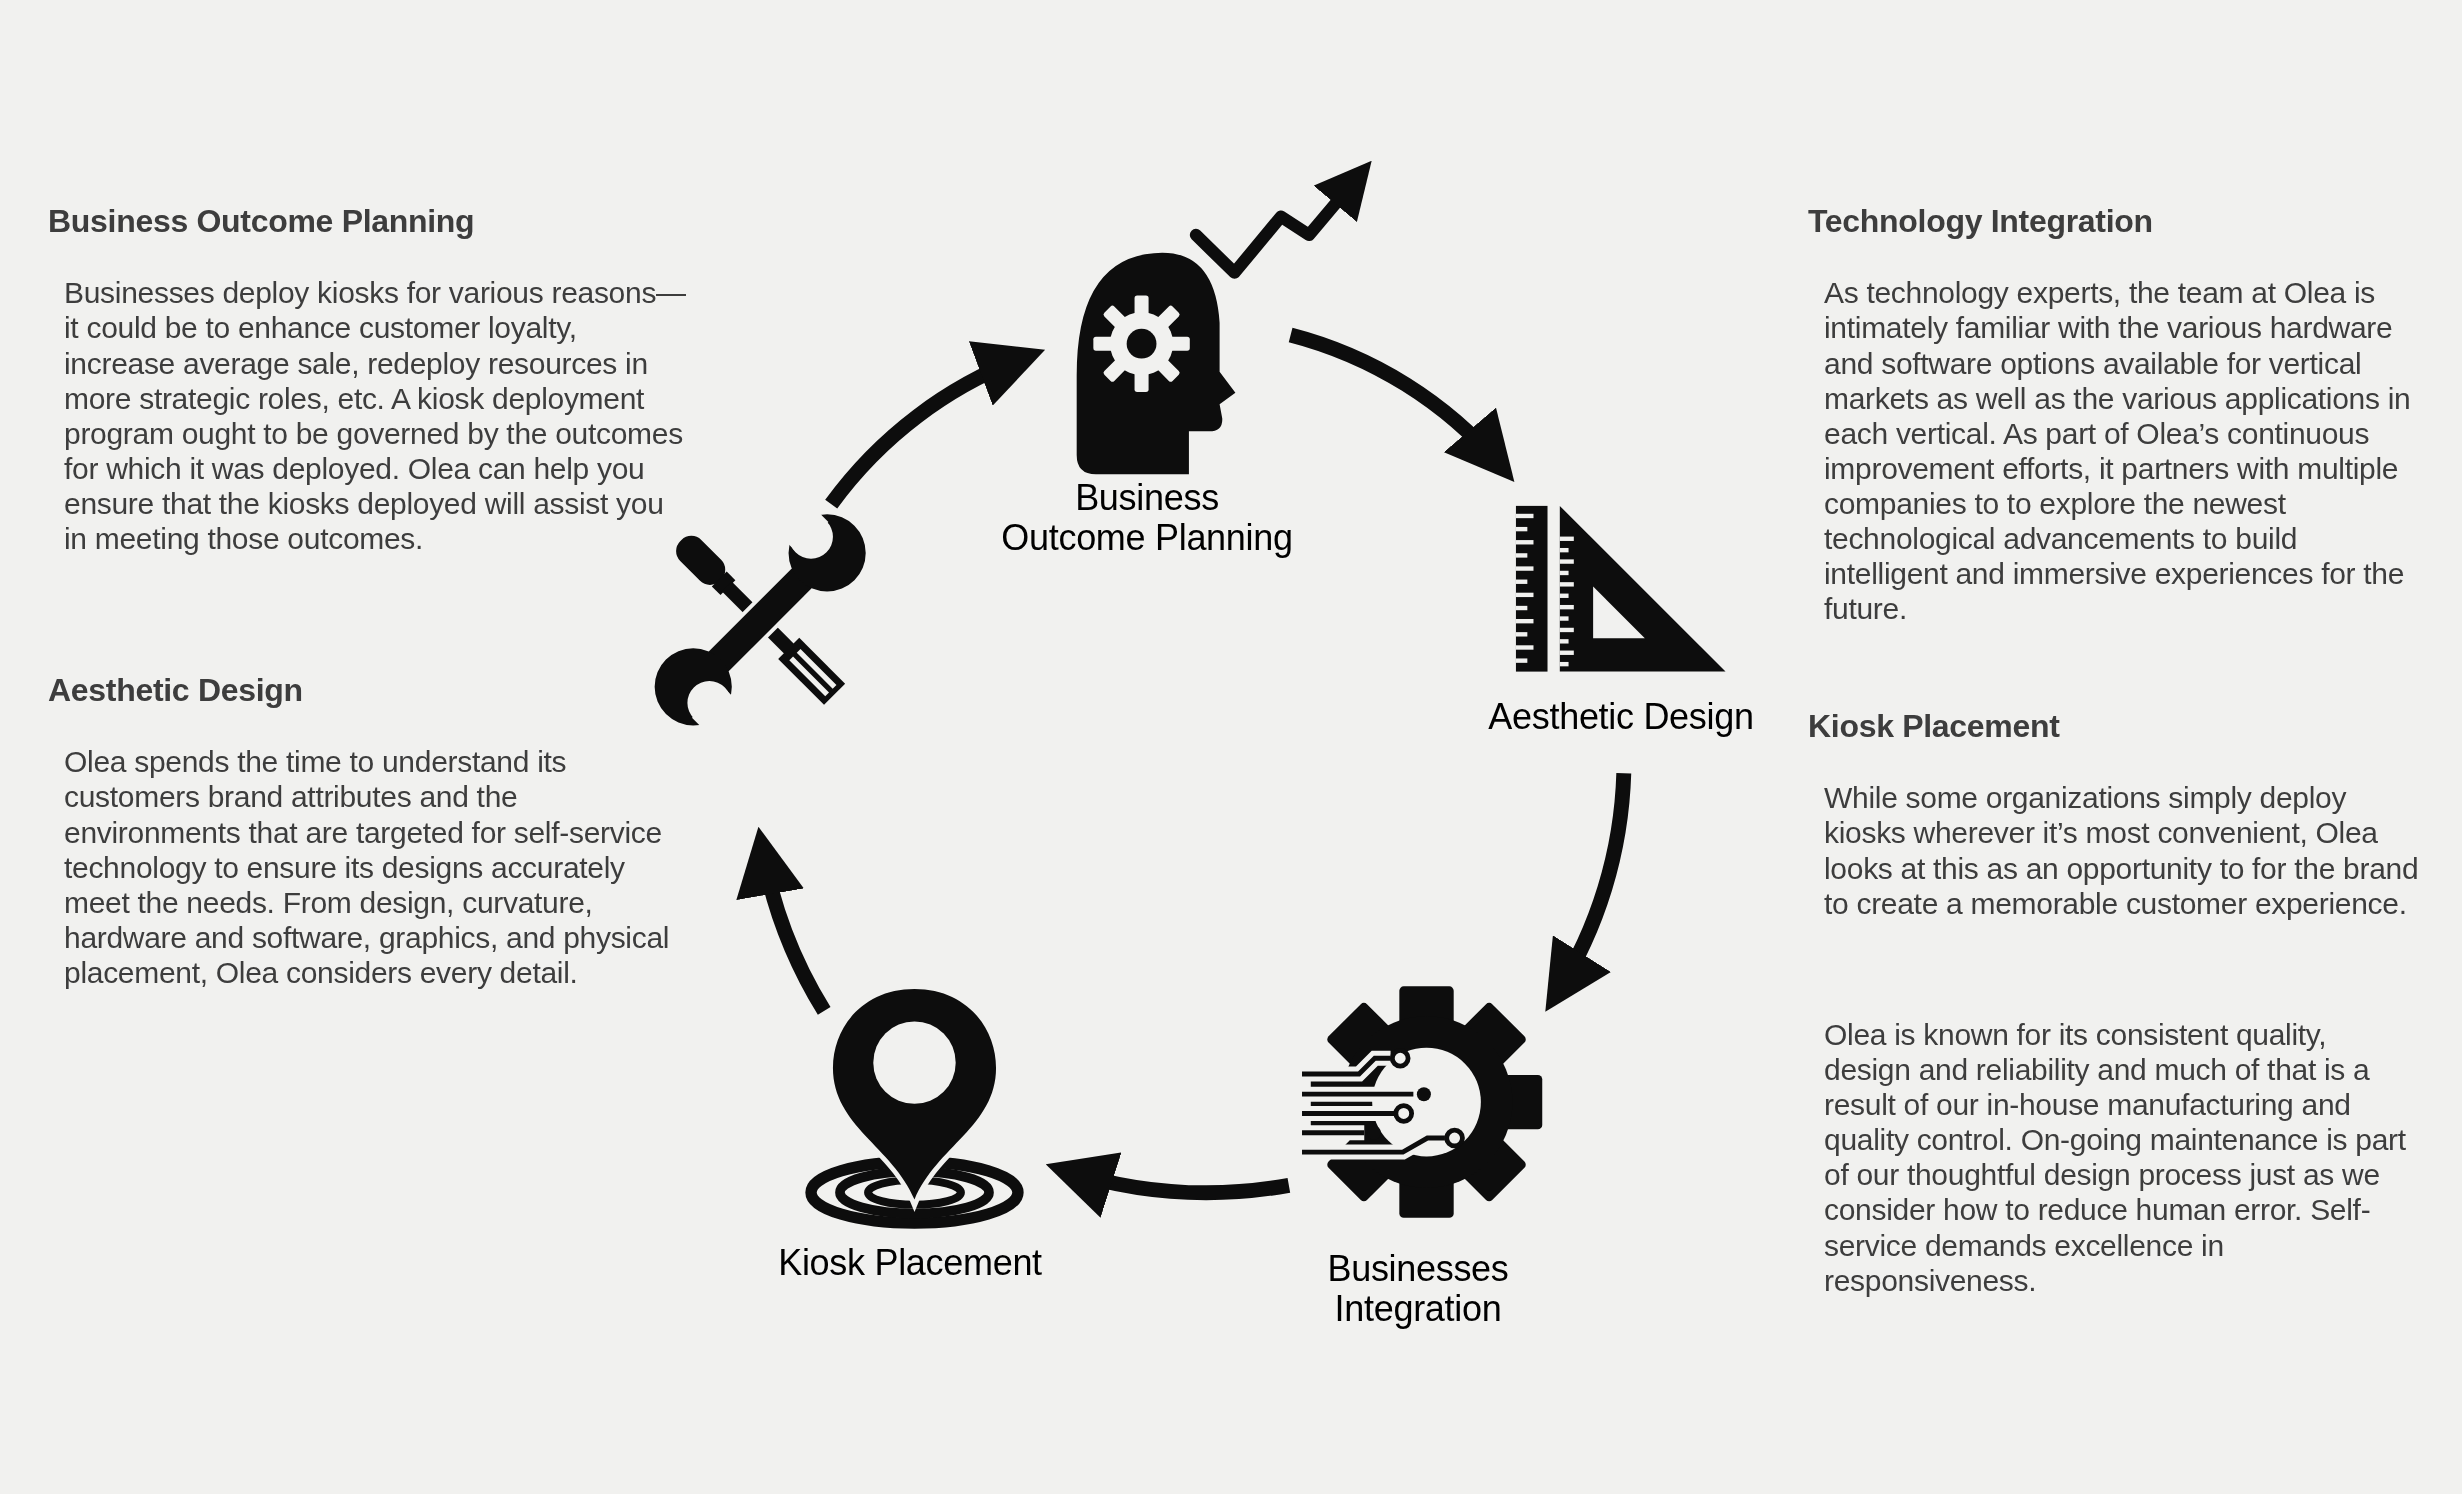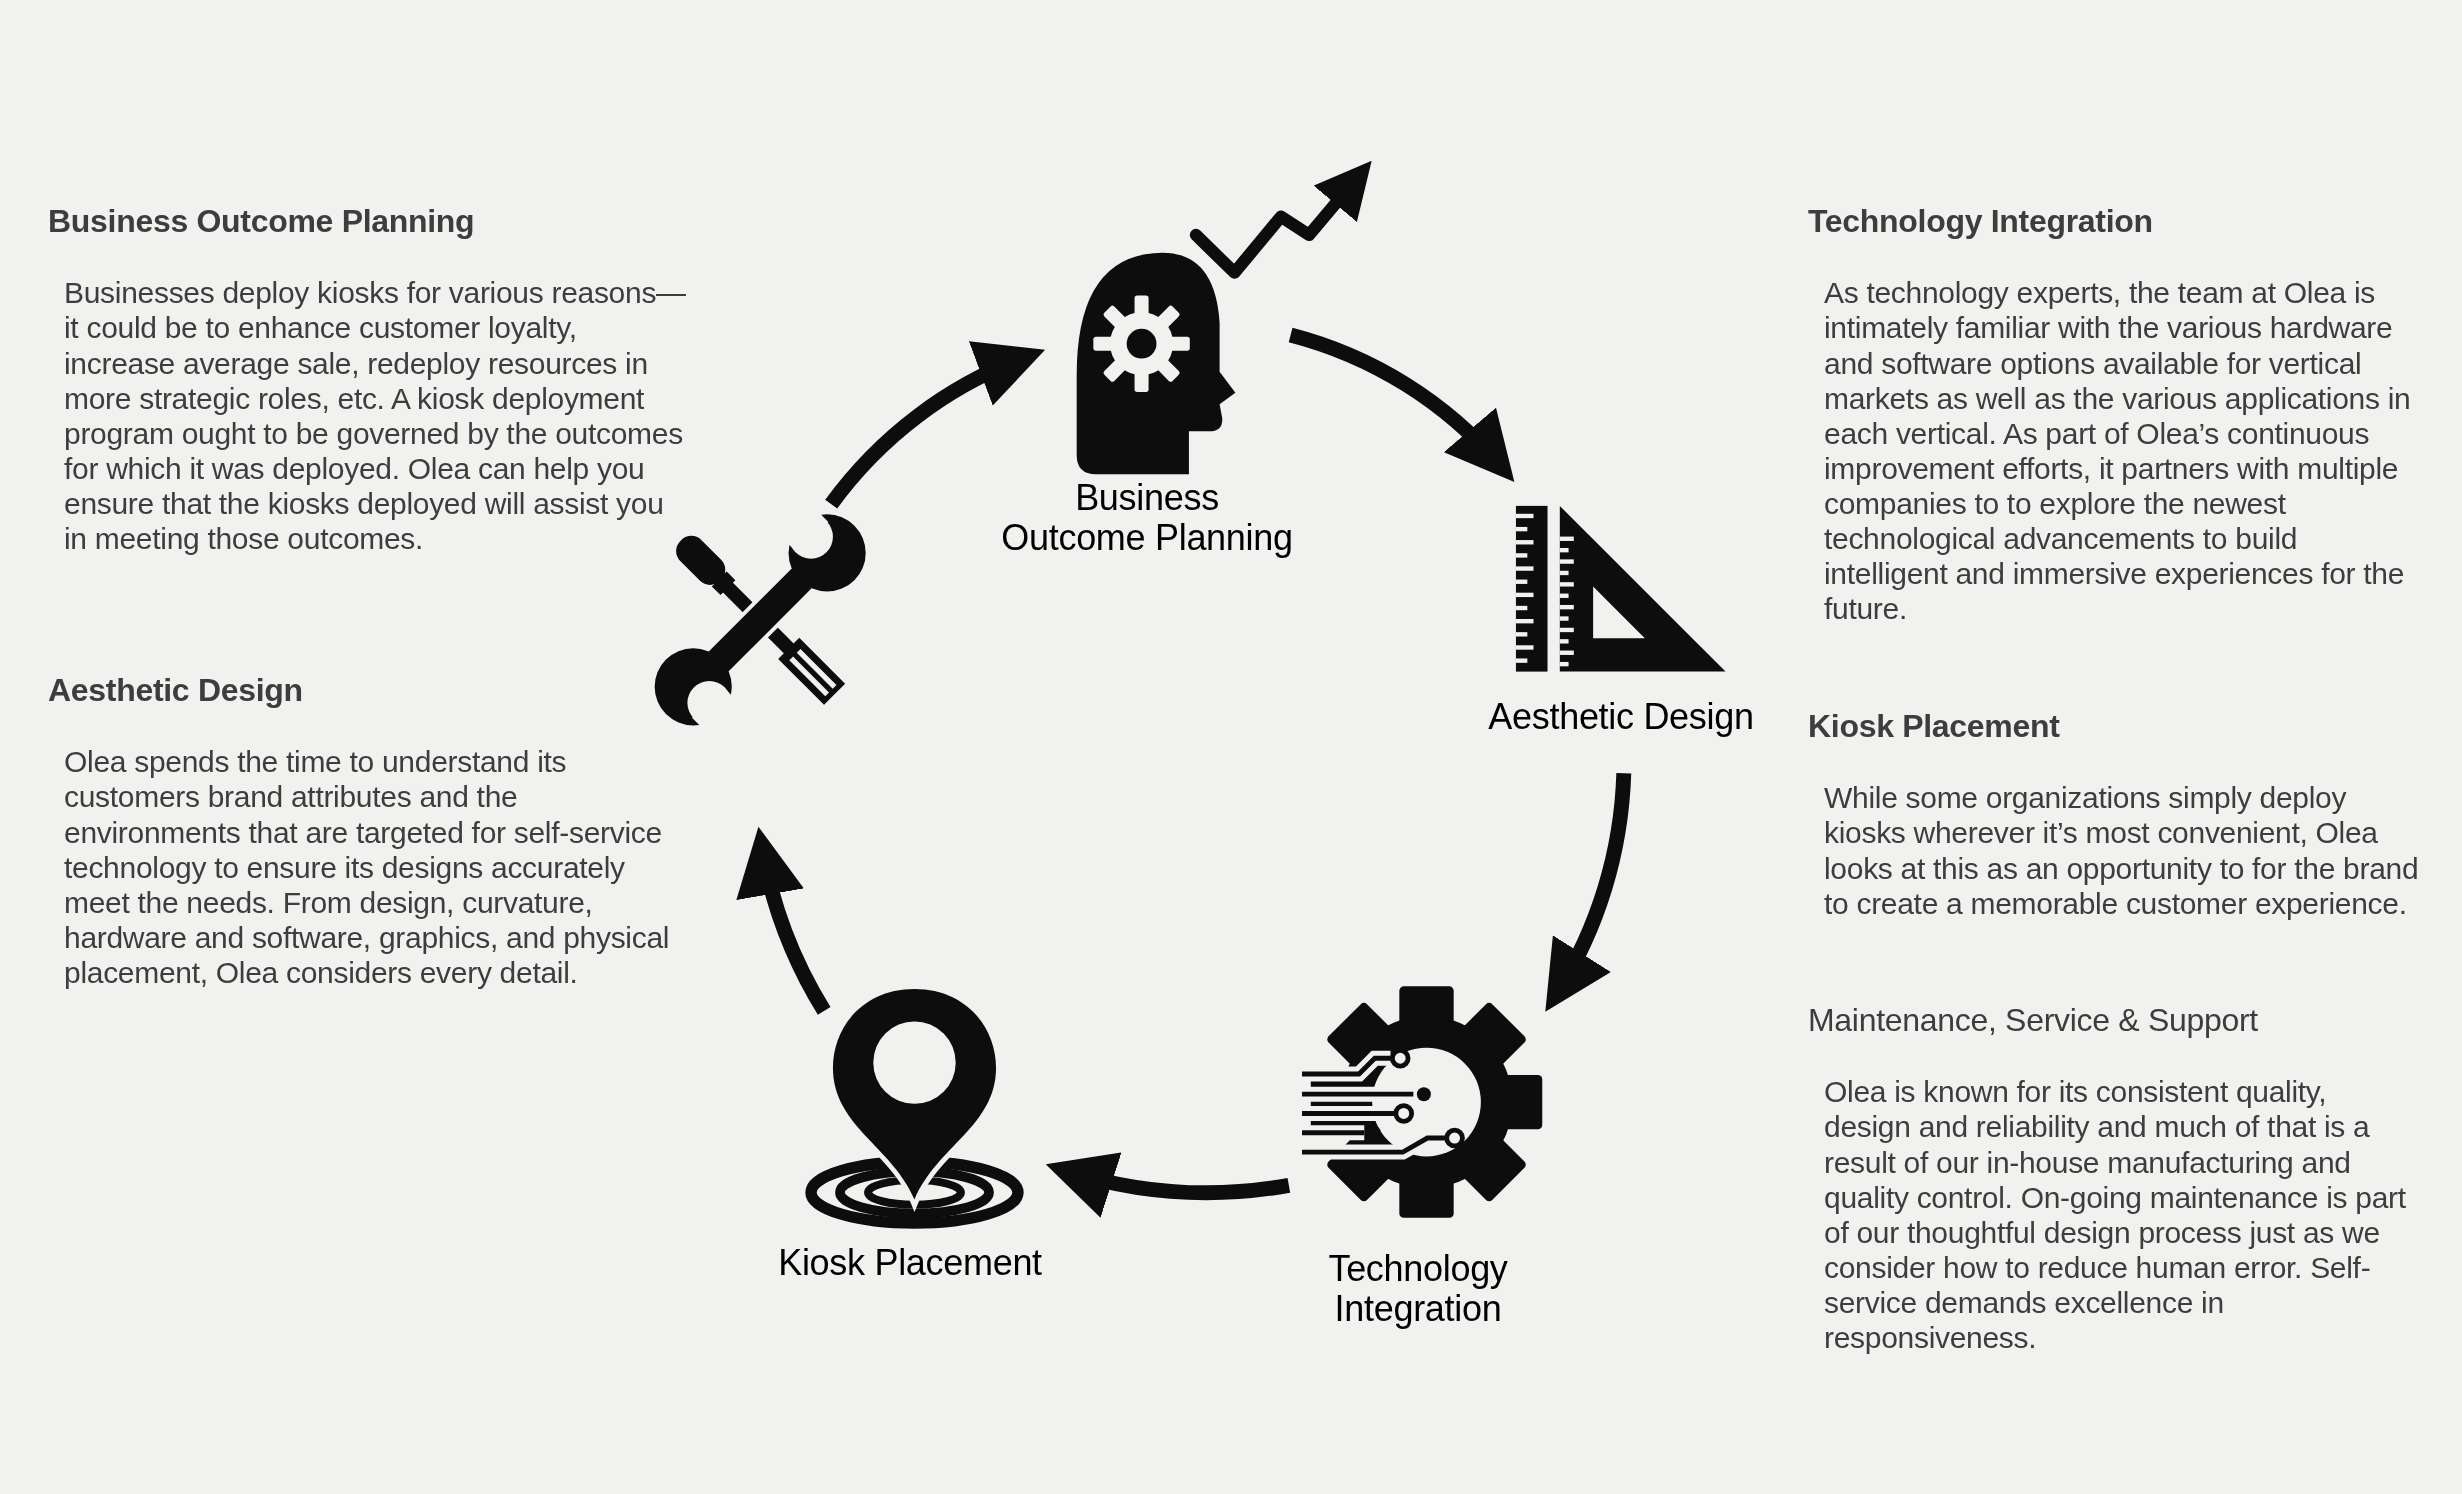--- a/index.html
+++ b/index.html
@@ -169,21 +169,21 @@
   <div class="cycle-label" style="left:1147px;top:478px;">
     <div>Business</div>
     <div>Outcome Planning</div>
   </div>
 
   <div class="cycle-label" style="left:1621px;top:697px;">
     <div>Aesthetic Design</div>
   </div>
 
   <div class="cycle-label" style="left:1418px;top:1249px;">
-    <div>Technology</div>
+    <div>Businesses</div>
     <div>Integration</div>
   </div>
 
   <div class="cycle-label" style="left:910px;top:1243px;">
     <div>Kiosk Placement</div>
   </div>
 
 
   <div class="col-section left-col" style="top:202px;">
     <h2>Business Outcome Planning</h2>
@@ -199,18 +199,17 @@
     <h2>Technology Integration</h2>
     <p>As technology experts, the team at Olea is intimately familiar with the various hardware and software options available for vertical markets as well as the various applications in each vertical.  As part of Olea’s continuous improvement efforts, it partners with multiple companies to to explore the newest technological advancements to build intelligent and immersive experiences for the future.</p>
   </div>
 
   <div class="col-section right-col" style="top:707px;">
     <h2>Kiosk Placement</h2>
     <p>While some organizations simply deploy kiosks wherever it’s most convenient, Olea looks at this as an opportunity to for the brand to create a memorable customer experience.</p>
   </div>
 
   <div class="col-section right-col" style="top:1001px;">
-    <h2 class="regular">Maintenance, Service &amp; Support</h2>
     <p>Olea is known for its consistent quality, design and reliability and much of that is a result of our in-house manufacturing and quality control.  On-going maintenance is part of our thoughtful design process just as we consider how to reduce human error. Self-service demands excellence in responsiveness.</p>
   </div>
 
 </div>
 
 
 </body></html>

